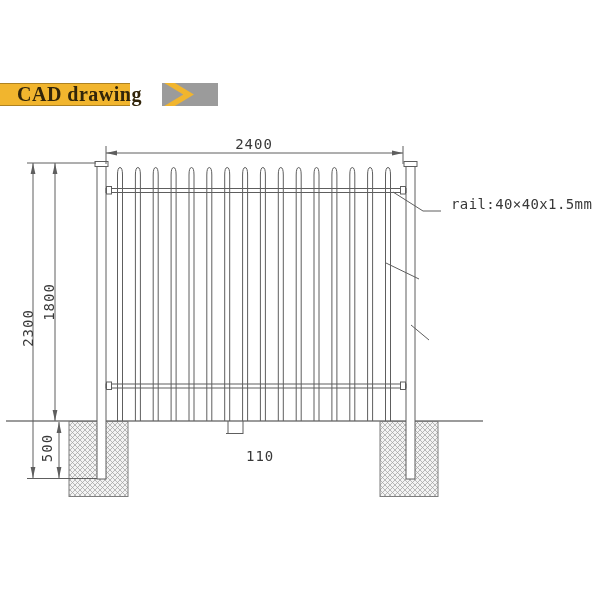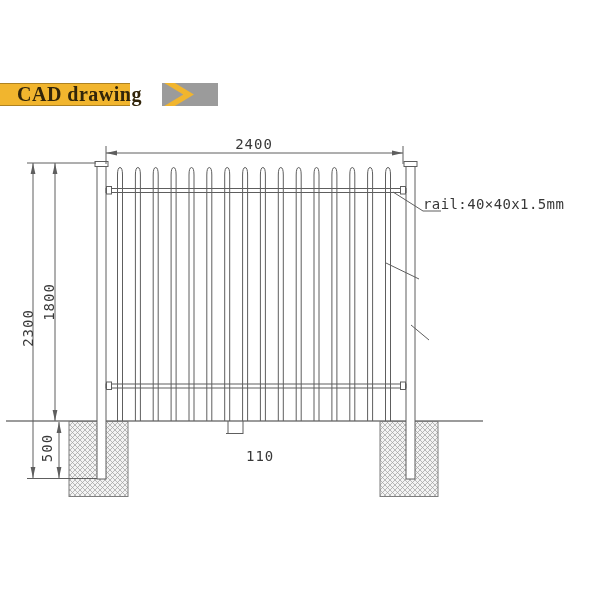--- a/index.html
+++ b/index.html
@@ -24,21 +24,21 @@
     position:absolute;left:0;top:0;width:100%;height:100%;background:var(--yellow);
     clip-path:polygon(4% 0,23% 0,57% 50%,23% 100%,4% 100%,38% 50%);
   }
   
   .cadtext{
     position:absolute;color:var(--ink);font-size:14px;letter-spacing:1px;
     white-space:nowrap;line-height:15px;
   }
   .dim-h{transform:translate(-50%,-50%);}
   .dim-v{transform:translate(-50%,-50%) rotate(-90deg);}
-  .lbl{letter-spacing:.4px;}
+  .lbl{letter-spacing:.4px;margin-left:28px;}
   .svgwrap{position:absolute;left:0;top:0;width:600px;height:600px;}
   svg .ln{stroke:var(--line);stroke-width:1;fill:none;}
   svg .ln-thick{stroke:#7a7a7a;stroke-width:1.4;fill:none;}
   svg .arrow{fill:var(--line);stroke:none;}
   svg .steel{stroke:var(--line);stroke-width:1;fill:#ffffff;}
   svg .hollow{stroke:var(--line);stroke-width:1;fill:none;}
   svg .foot{stroke:#7d7d7d;stroke-width:1;fill:url(#hatchPat);}
 </style>
 </head>
 <body>

